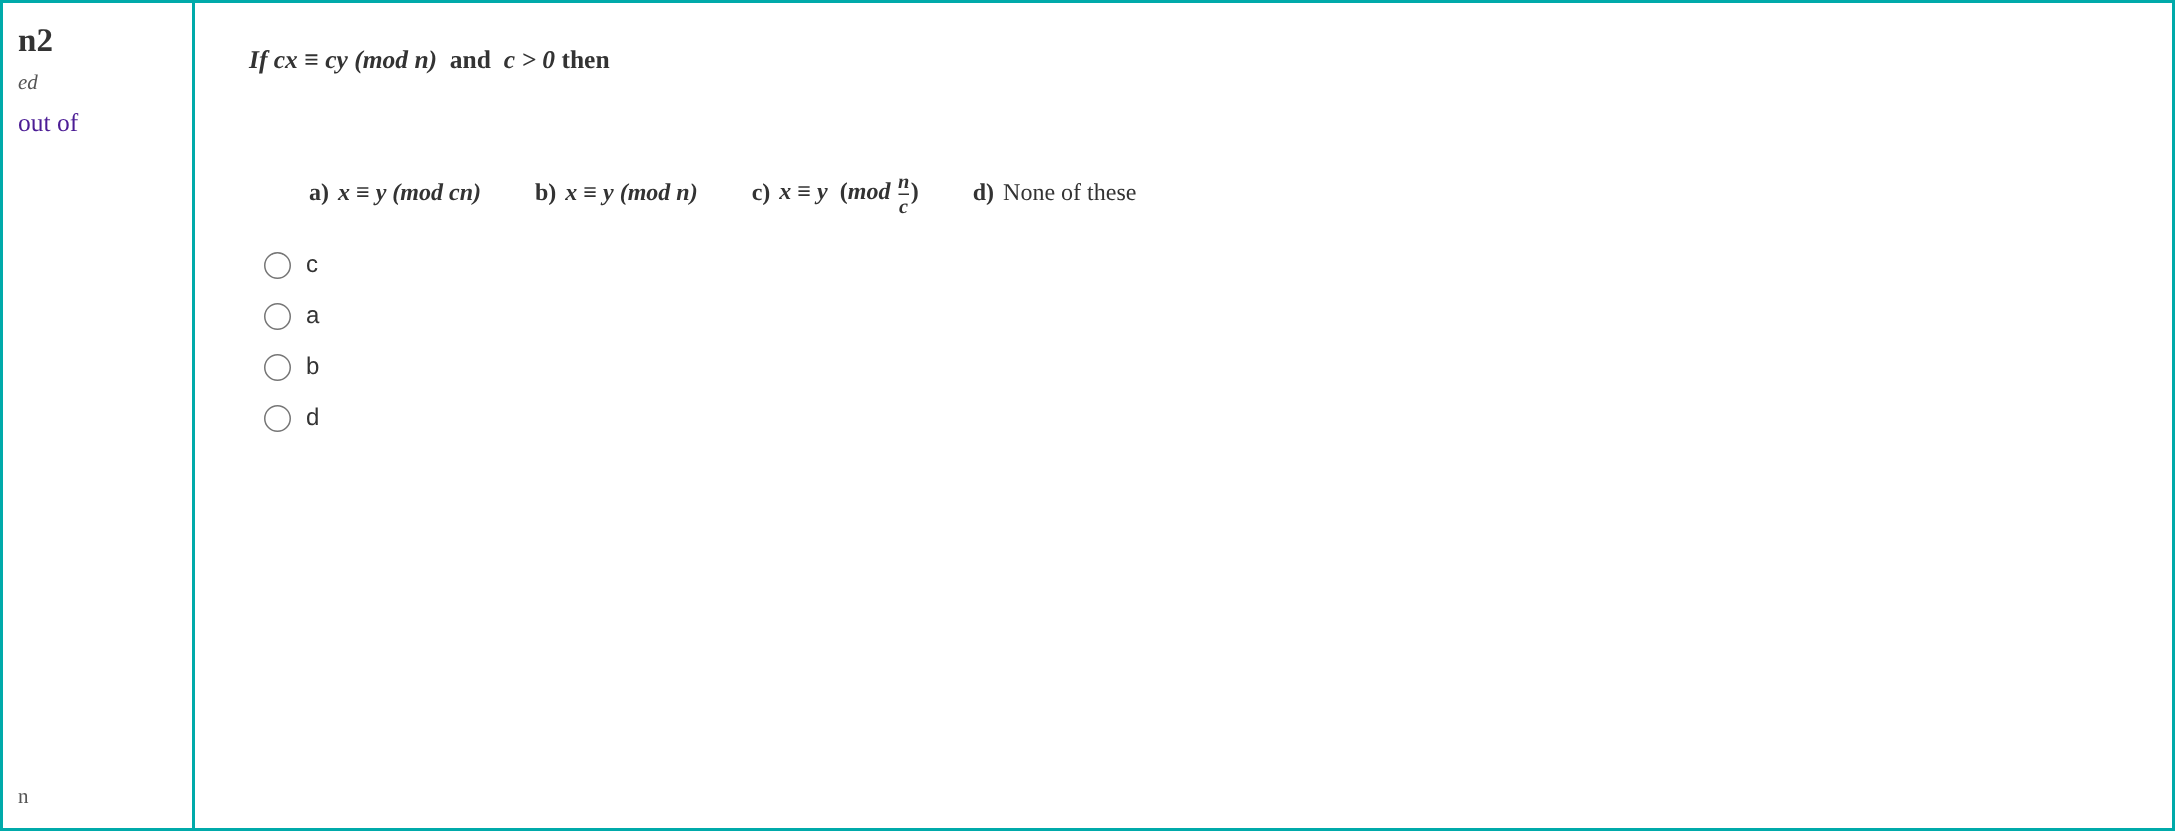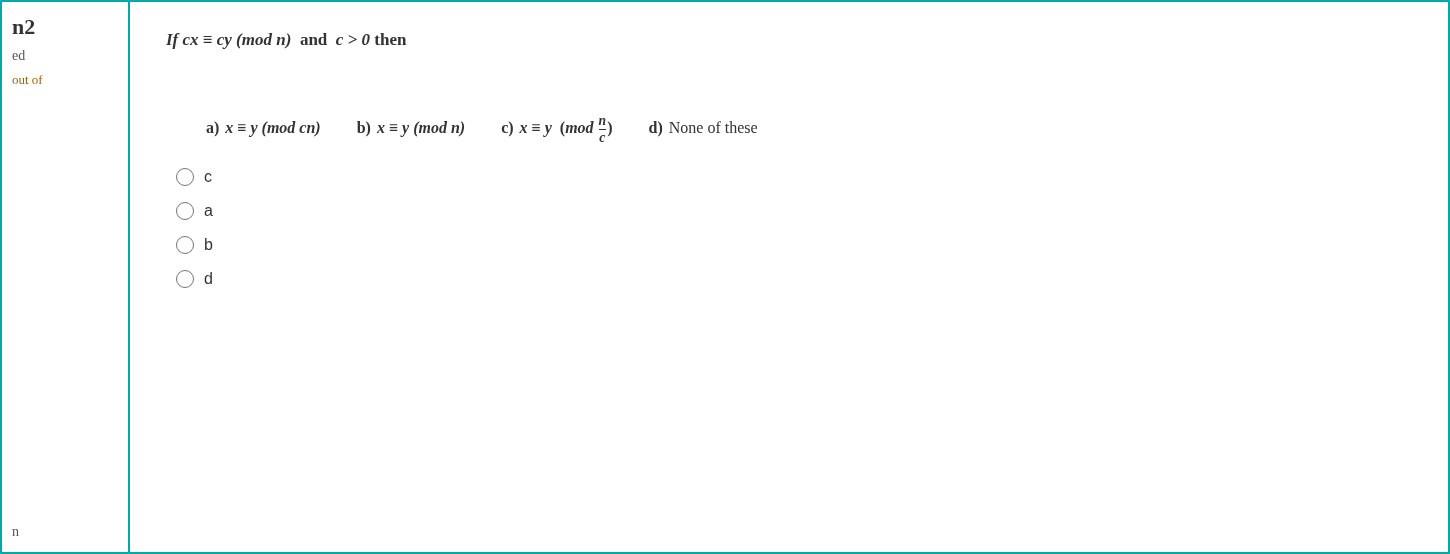--- a/index.html
+++ b/index.html
@@ -26,25 +26,26 @@
     }
 
     .left-panel .question-number {
       font-size: 22px;
       font-weight: bold;
     }
 
     .left-panel .label-ed {
       font-size: 14px;
       color: #555;
+      font-style: italic;
     }
 
     .left-panel .label-outof {
-      font-size: 13px;
-      color: #a16207;
+      font-size: 17px;
+      color: #4c1d95;
     }
 
     .left-panel .label-n {
       font-size: 14px;
       color: #555;
       margin-top: auto;
     }
 
     .main-panel {
       flex: 1;

